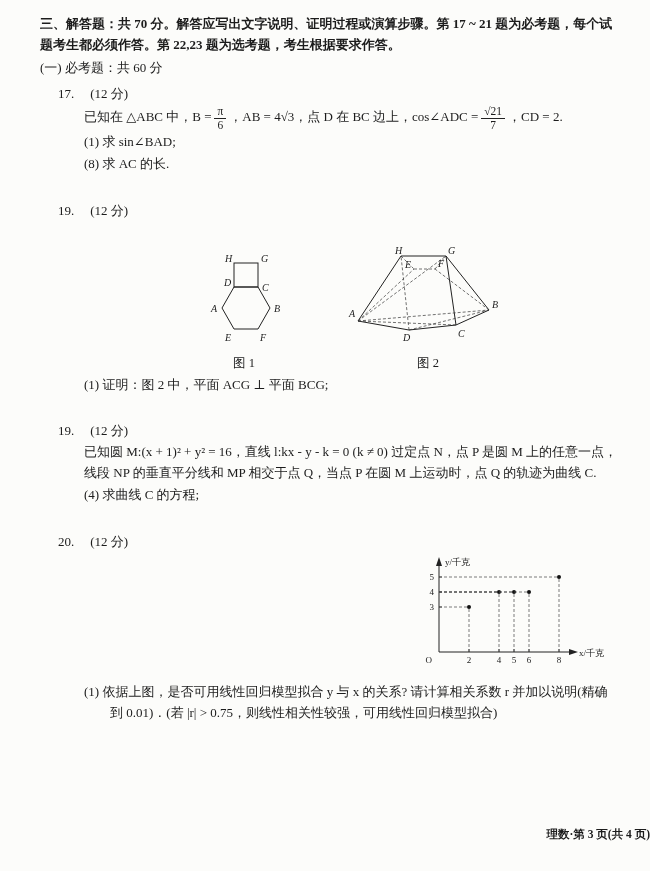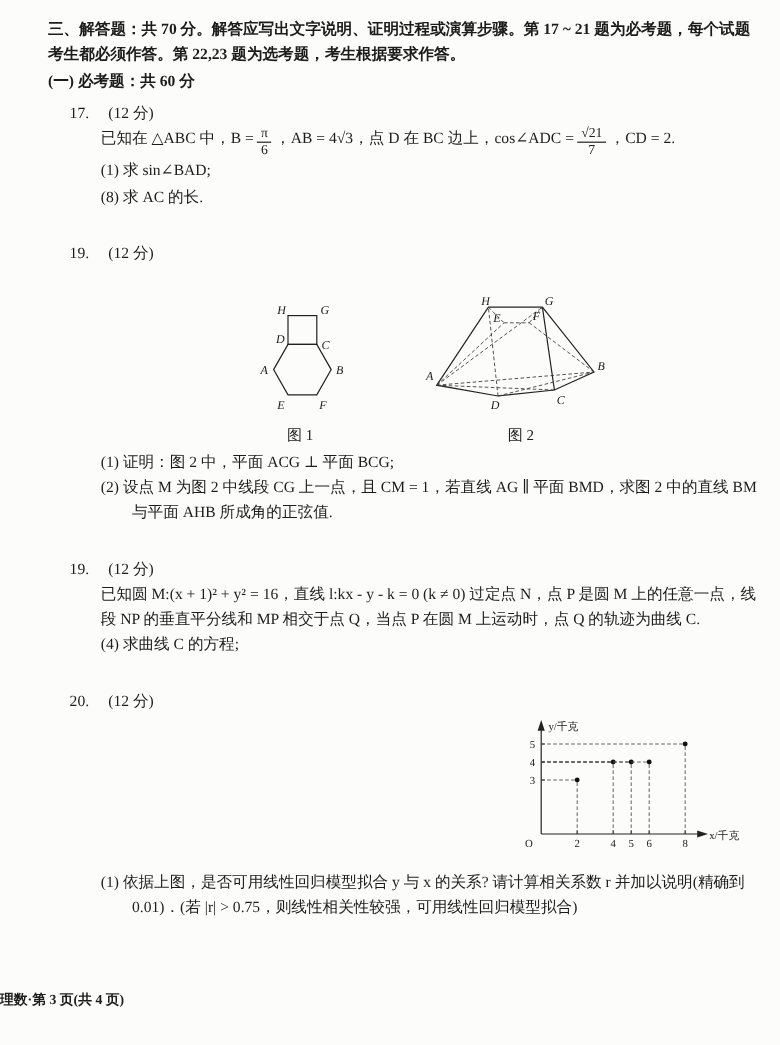--- a/index.html
+++ b/index.html
@@ -2,41 +2,41 @@
 <html><head>
 <meta charset="utf-8">
 <style>
   html,body{margin:0;padding:0}
   body{
     width:650px;height:871px;overflow:hidden;position:relative;
     background:#fcfcfa;color:#1c1c1c;
     font-family:"Liberation Serif","DejaVu Serif",serif;
     font-size:13px;line-height:1.6;
   }
-  .page{box-sizing:border-box;height:100%;padding:14px 18px 0 40px;position:relative}
+  .page{box-sizing:border-box;height:100%;padding:14px 30px 0 40px;position:relative}
   .intro{font-weight:bold;margin:0 0 2px}
-  .subsection{font-weight:bold;margin:0 0 6px}
+  .subsection{font-weight:normal;margin:0 0 6px}
   .question{margin:0 0 26px 18px}
   .q-head{margin:0}
   .q-num{margin-right:16px}
   .q-body{margin-left:26px}
   .stem{margin:0}
   .item{margin:1px 0;padding-left:2em;text-indent:-2em}
   .frac{display:inline-block;vertical-align:-0.7em;text-align:center;line-height:1.1;font-size:0.88em;margin:0 3px}
   .frac .num{display:block;border-bottom:1px solid #222;padding:0 3px}
   .frac .den{display:block}
   .figures{display:flex;justify-content:center;align-items:flex-end;gap:56px;margin:8px 0 2px}
   .fig{margin:0;text-align:center}
   .fig figcaption{font-size:12.5px;margin-top:2px}
   .fig svg text{font-size:10px;font-style:italic;fill:#1c1c1c;font-family:"Liberation Serif",serif}
   .fig svg .edge{fill:none;stroke:#222;stroke-width:1}
   .fig svg .hidden-edge{stroke:#333;stroke-width:0.7;stroke-dasharray:3,2;fill:none}
   .chart{float:right;margin:2px 0 6px 10px}
   .clear-right{clear:right}
-  .footer{position:absolute;left:0;right:0;bottom:16px;text-align:left;font-size:11.5px;font-weight:bold}
+  .footer{position:absolute;left:0;right:0;bottom:16px;text-align:right;font-size:11.5px;font-weight:bold}
 </style>
 </head>
 <body>
 
 <div class="page">
 
   <p class="intro">三、解答题：共 70 分。解答应写出文字说明、证明过程或演算步骤。第 17 ~ 21 题为必考题，每个试题考生都必须作答。第 22,23 题为选考题，考生根据要求作答。</p>
   <p class="subsection">(一) 必考题：共 60 分</p>
 
   <section class="question">
@@ -102,21 +102,20 @@
               <text x="55" y="95">D</text>
               <text x="57" y="22">E</text>
               <text x="90" y="21">F</text>
             </g>
           </svg>
           <figcaption>图 2</figcaption>
         </figure>
       </div>
 
       <p class="item">(1) 证明：图 2 中，平面 ACG ⊥ 平面 BCG;</p>
-      <p class="item">(2) 设点 M 为图 2 中线段 CG 上一点，且 CM = 1，若直线 AG ∥ 平面 BMD，求图 2 中的直线 BM 与平面 AHB 所成角的正弦值.</p>
     </div>
   </section>
 
   <section class="question">
     <p class="q-head"><span class="q-num">19.</span><span class="q-points">(12 分)</span></p>
     <div class="q-body">
       <p class="stem">已知圆 M:(x + 1)² + y² = 16，直线 l:kx - y - k = 0 (k ≠ 0) 过定点 N，点 P 是圆 M 上的任意一点，线段 NP 的垂直平分线和 MP 相交于点 Q，当点 P 在圆 M 上运动时，点 Q 的轨迹为曲线 C.</p>
       <p class="item">(4) 求曲线 C 的方程;</p>
     </div>
   </section>

